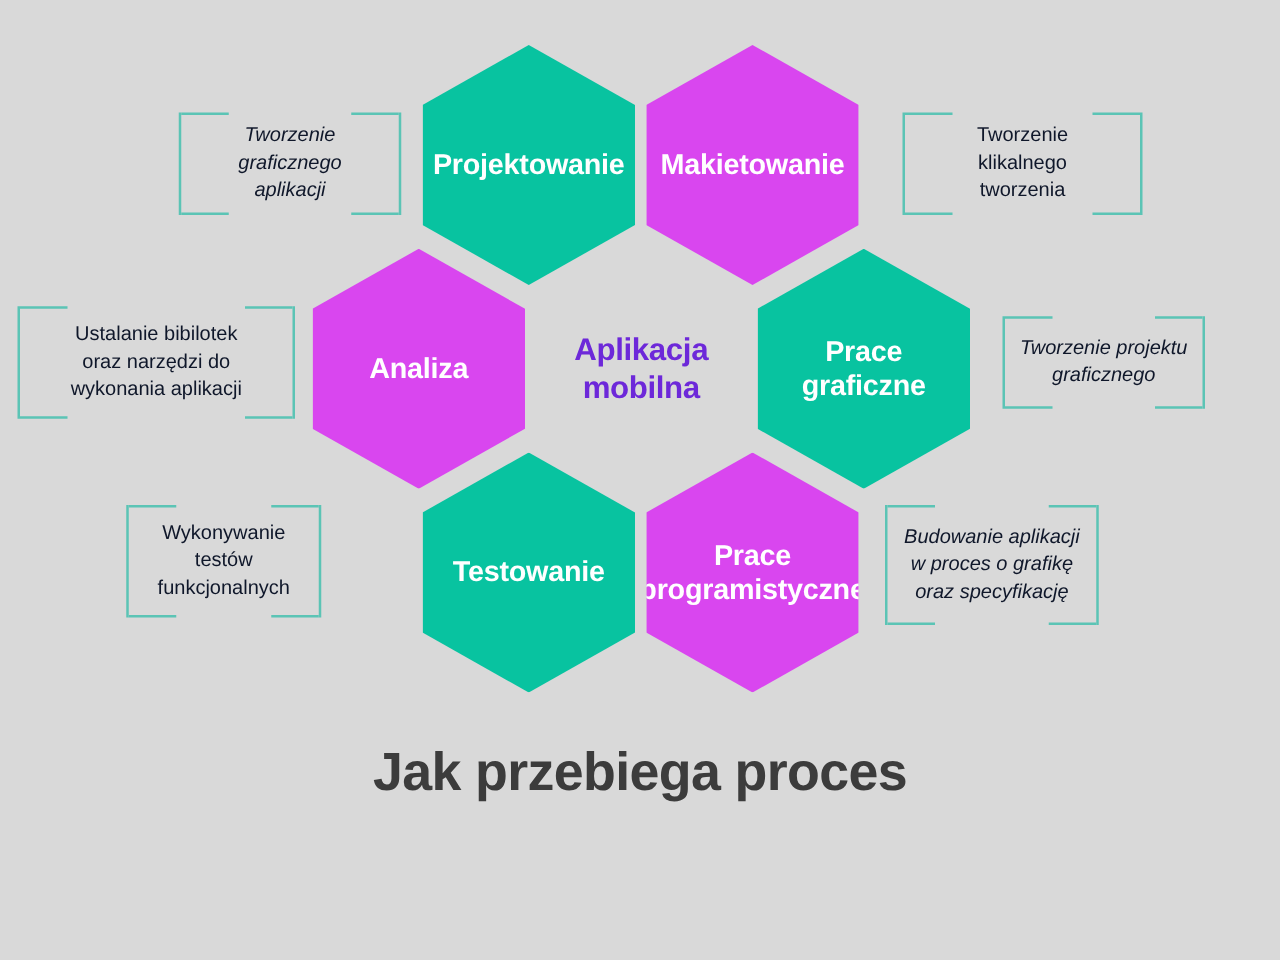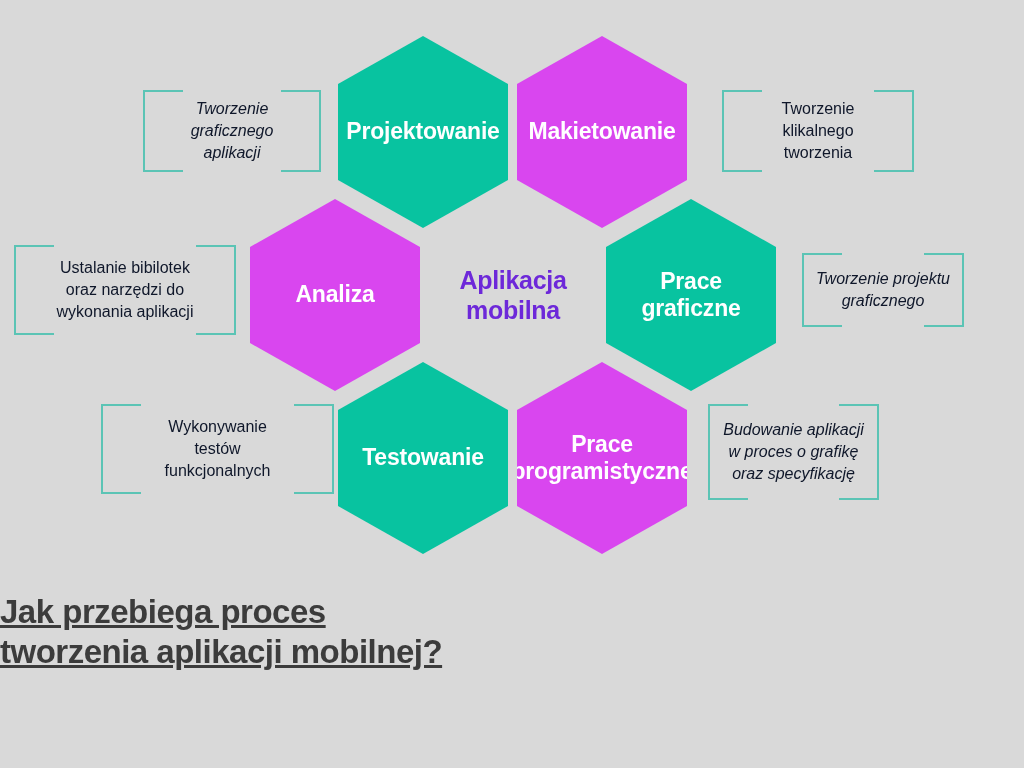--- a/index.html
+++ b/index.html
@@ -72,33 +72,32 @@
   .caption .brk::after{
     content:"";position:absolute;left:0;right:0;height:2px;background:#5bc4b5;
   }
   .caption .brk::before{top:0;}
   .caption .brk::after{bottom:0;}
 
   #cap-spec      {left:143px;top:90px; width:178px;height:82px;}
   #cap-klik      {left:722px;top:90px; width:192px;height:82px;}
   #cap-ustal     {left:14px; top:245px;width:222px;height:90px;}
   #cap-grafproj  {left:802px;top:253px;width:162px;height:74px;align-items:center;}
-  #cap-testy     {left:101px;top:404px;width:233px;height:90px;}
+  #cap-testy     {left:101px;top:404px;width:156px;height:90px;}
   #cap-budow     {left:708px;top:404px;width:171px;height:96px;}
 
   
   #title{
     position:absolute;left:0;right:0;top:592px;
-    text-align:left;
+    text-align:center;
     color:#3c3c3c;
     font-weight:bold;
-    font-size:33px;
+    font-size:43px;
     line-height:1.22;
     letter-spacing:-.5px;
-    text-decoration:underline;
   }
   #title .t-line{display:block;}
 </style>
 </head>
 <body>
 
 <div id="stage">
 
   <div class="hex teal" id="hex-projektowane">
     <span class="hex-label">Projektowanie</span>
@@ -159,16 +158,15 @@
   </div>
 
   <div class="caption italic" id="cap-budow">
     <span class="brk l"></span>
     <span class="brk r"></span>
     <span class="cap-text"><span>Budowanie aplikacji</span><br><span>w proces o grafikę</span><br><span>oraz specyfikację</span></span>
   </div>
 
   <div id="title">
     <span class="t-line">Jak przebiega proces</span>
-    <span class="t-line">tworzenia aplikacji mobilnej?</span>
   </div>
 
 </div>
 
 </body></html>

